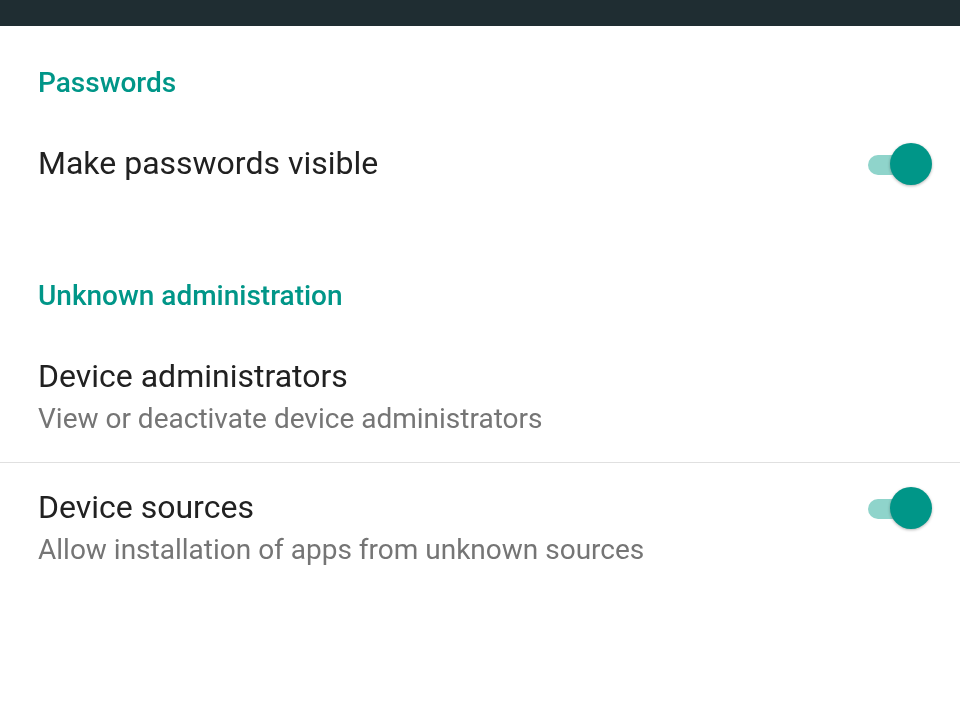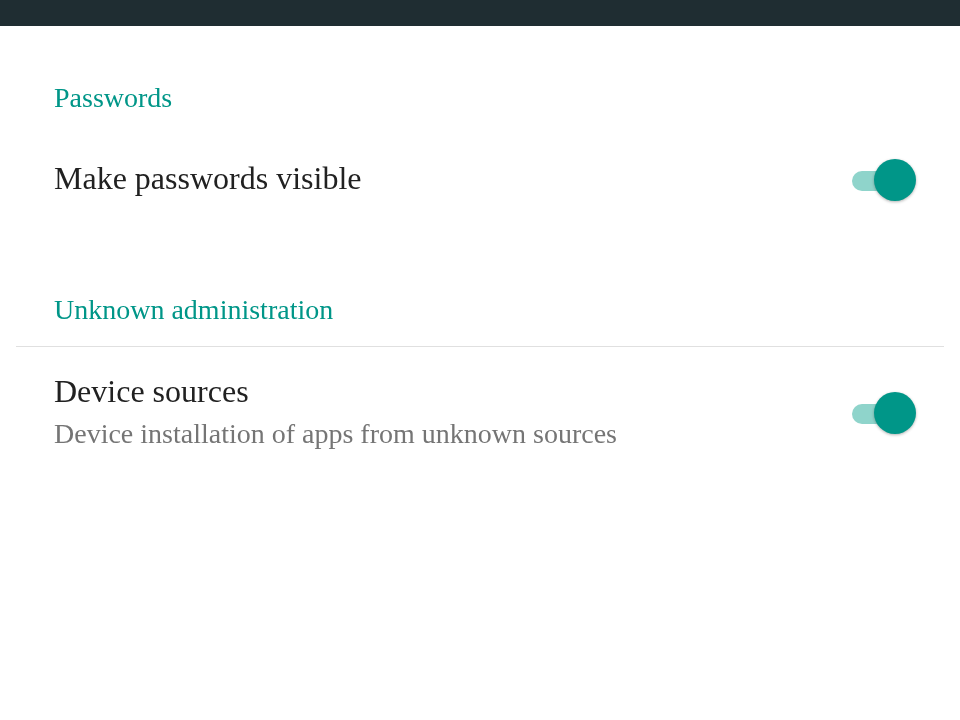--- a/index.html
+++ b/index.html
@@ -13,32 +13,30 @@
       font-family: Roboto, 'Helvetica Neue', Arial, sans-serif;
       background: #ffffff;
       overflow: hidden;
     }
     .status-bar {
       width: 100%;
       height: 26px;
       background: #1f2d32;
     }
     .content {
-      padding: 16px;
-      font-family: Liberation Serif, serif;
+      padding: 0;
     }
     .section-header {
       color: #009688;
       font-size: 28px;
       font-weight: 500;
       padding: 40px 38px 20px 38px;
     }
     .setting-row {
       display: flex;
-      align-items: center;
       justify-content: space-between;
       padding: 24px 28px 24px 38px;
     }
     .setting-text {
       flex: 1;
     }
     .setting-title {
       color: #212121;
       font-size: 32px;
       font-weight: 400;
@@ -103,27 +101,33 @@
     <div class="toggle">
       <div class="toggle-track"></div>
       <div class="toggle-thumb"></div>
     </div>
   </div>
 
   <div class="section-gap"></div>
 
   <div class="section-header">Unknown administration</div>
 
+  <div class="setting-row">
+    <div class="setting-text">
+      <div class="setting-title">Device administrators</div>
+      <div class="setting-subtitle">View or deactivate device administrators</div>
+    </div>
+  </div>
 
   <div class="divider"></div>
 
   <div class="setting-row">
     <div class="setting-text">
       <div class="setting-title">Device sources</div>
-      <div class="setting-subtitle">Device installation of apps from unknown sources</div>
+      <div class="setting-subtitle">Allow installation of apps from unknown sources</div>
     </div>
     <div class="toggle">
       <div class="toggle-track"></div>
       <div class="toggle-thumb"></div>
     </div>
   </div>
 
 </div>
 
 </body></html>

